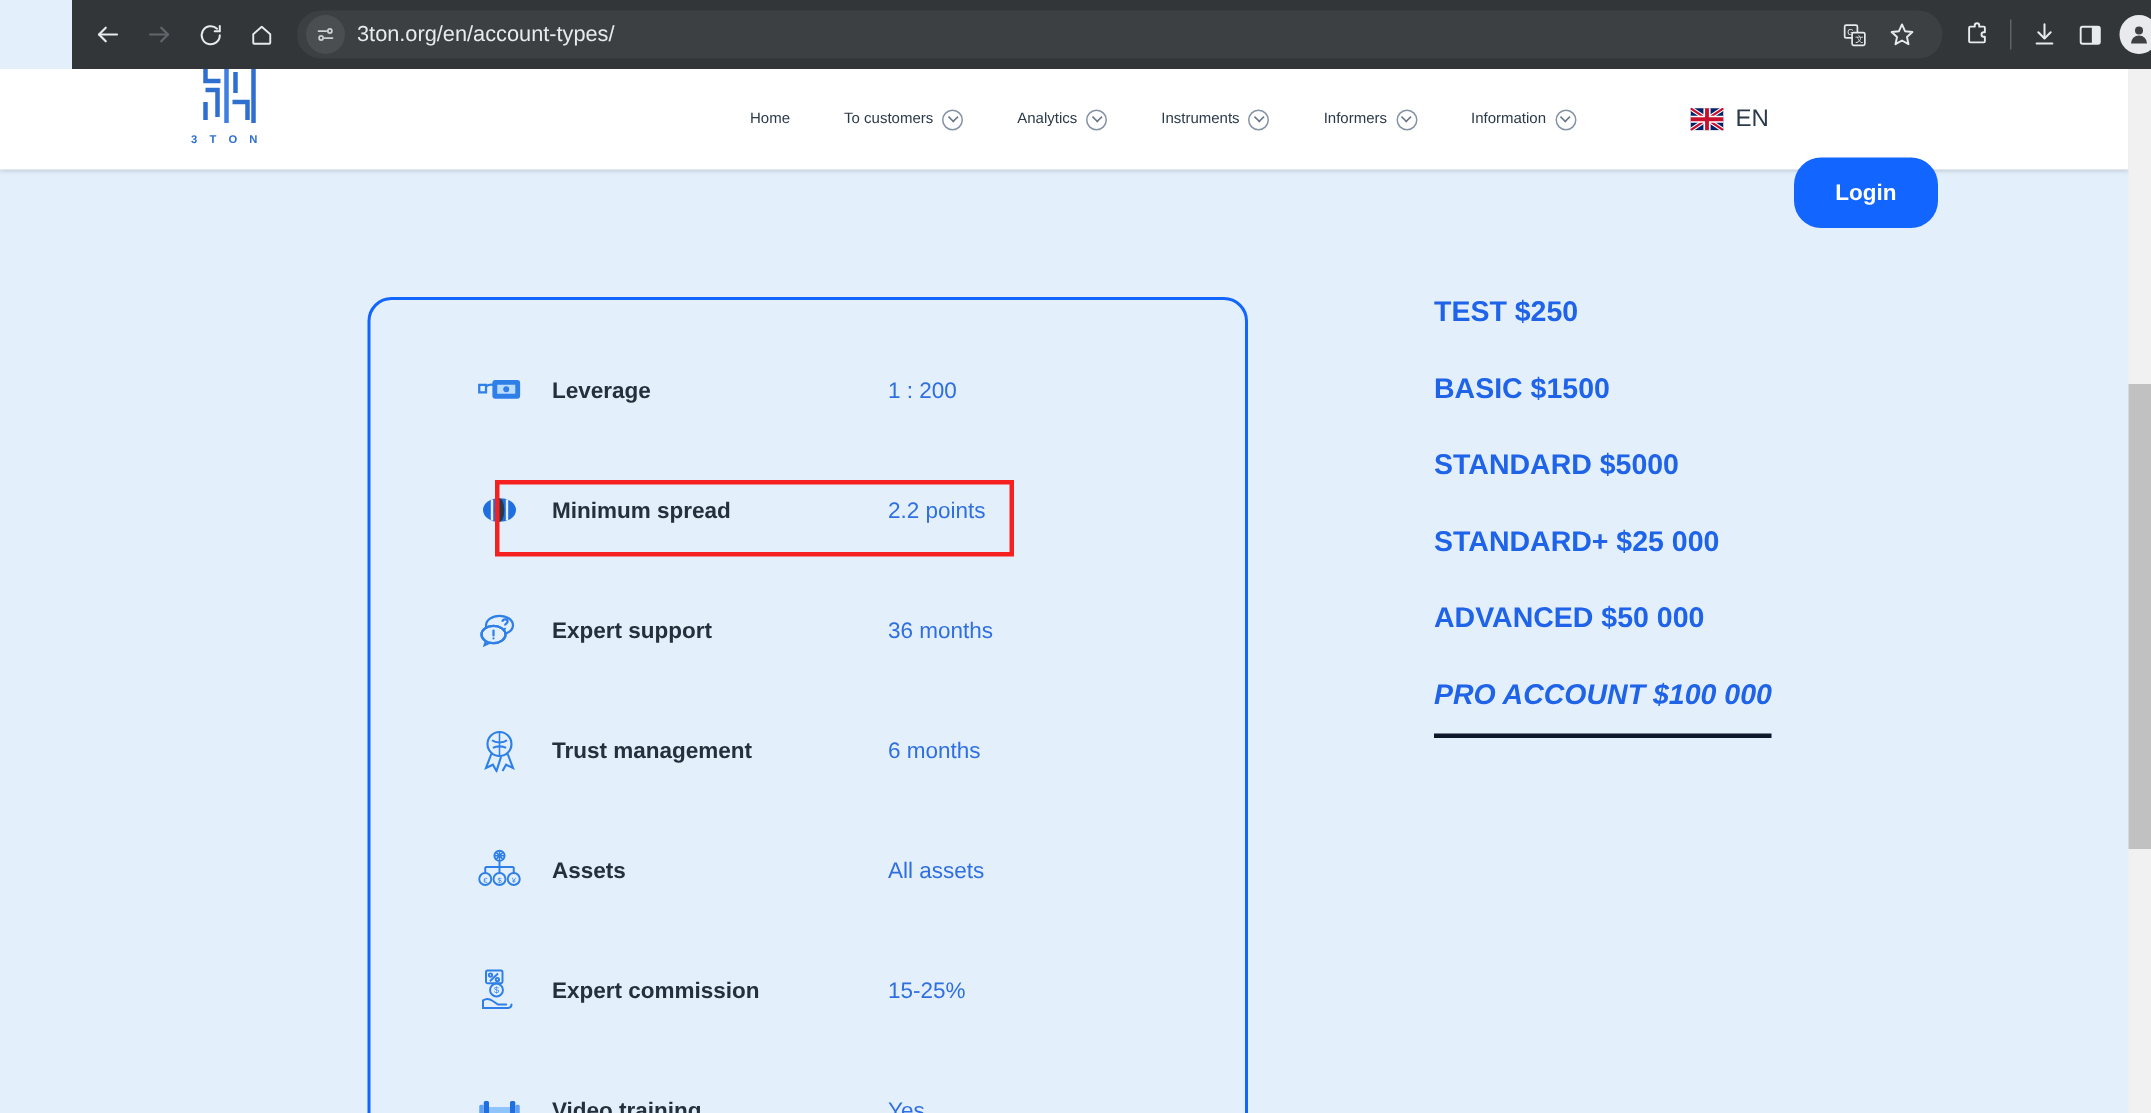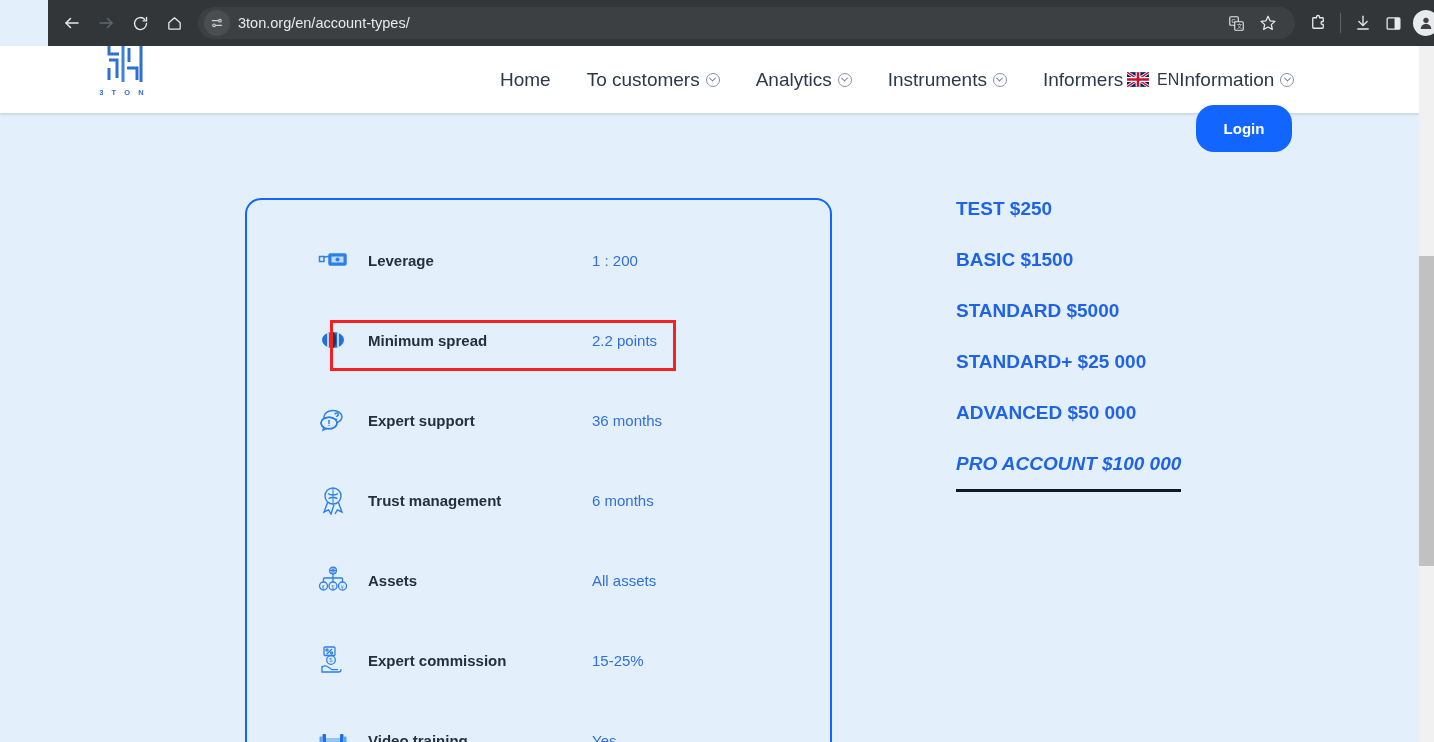--- a/index.html
+++ b/index.html
@@ -60,36 +60,36 @@
   }
 
   
   .site-header{
     height:67px; background:#ffffff; width:1419px;
     display:flex; align-items:center; position:relative;
     box-shadow:0 1px 3px rgba(0,0,0,.16);
     z-index:10;
   }
   .logo{
-    position:absolute; left:96px; top:-14px;
+    position:absolute; left:124px; top:-14px;
     width:54px; display:flex; flex-direction:column; align-items:center;
   }
   .logo-mark{ width:48px; height:54px; }
   .logo-word{
     font-size:7.5px; letter-spacing:3px; color:#2f6fd0; margin-top:2px;
     font-weight:700;
   }
 
   .site-nav{
     position:absolute; left:500px; top:0; height:67px;
     display:flex; align-items:center; gap:0;
   }
   .nav-item{
     display:flex; align-items:center; gap:6px; margin-right:36px;
-    font-size:19px; color:#2b3a4a; cursor:pointer; white-space:nowrap;
+    font-size:10px; color:#2b3a4a; cursor:pointer; white-space:nowrap;
   }
   .nav-item:last-child{ margin-right:0; }
   .caret{
     width:14px; height:14px; border-radius:50%; border:1px solid #8793a3;
     display:flex; align-items:center; justify-content:center; flex:0 0 auto;
   }
   .caret:after{
     content:""; width:4px; height:4px; border-right:1.3px solid #6b7787;
     border-bottom:1.3px solid #6b7787; transform:rotate(45deg) translate(-1px,-1px);
   }

